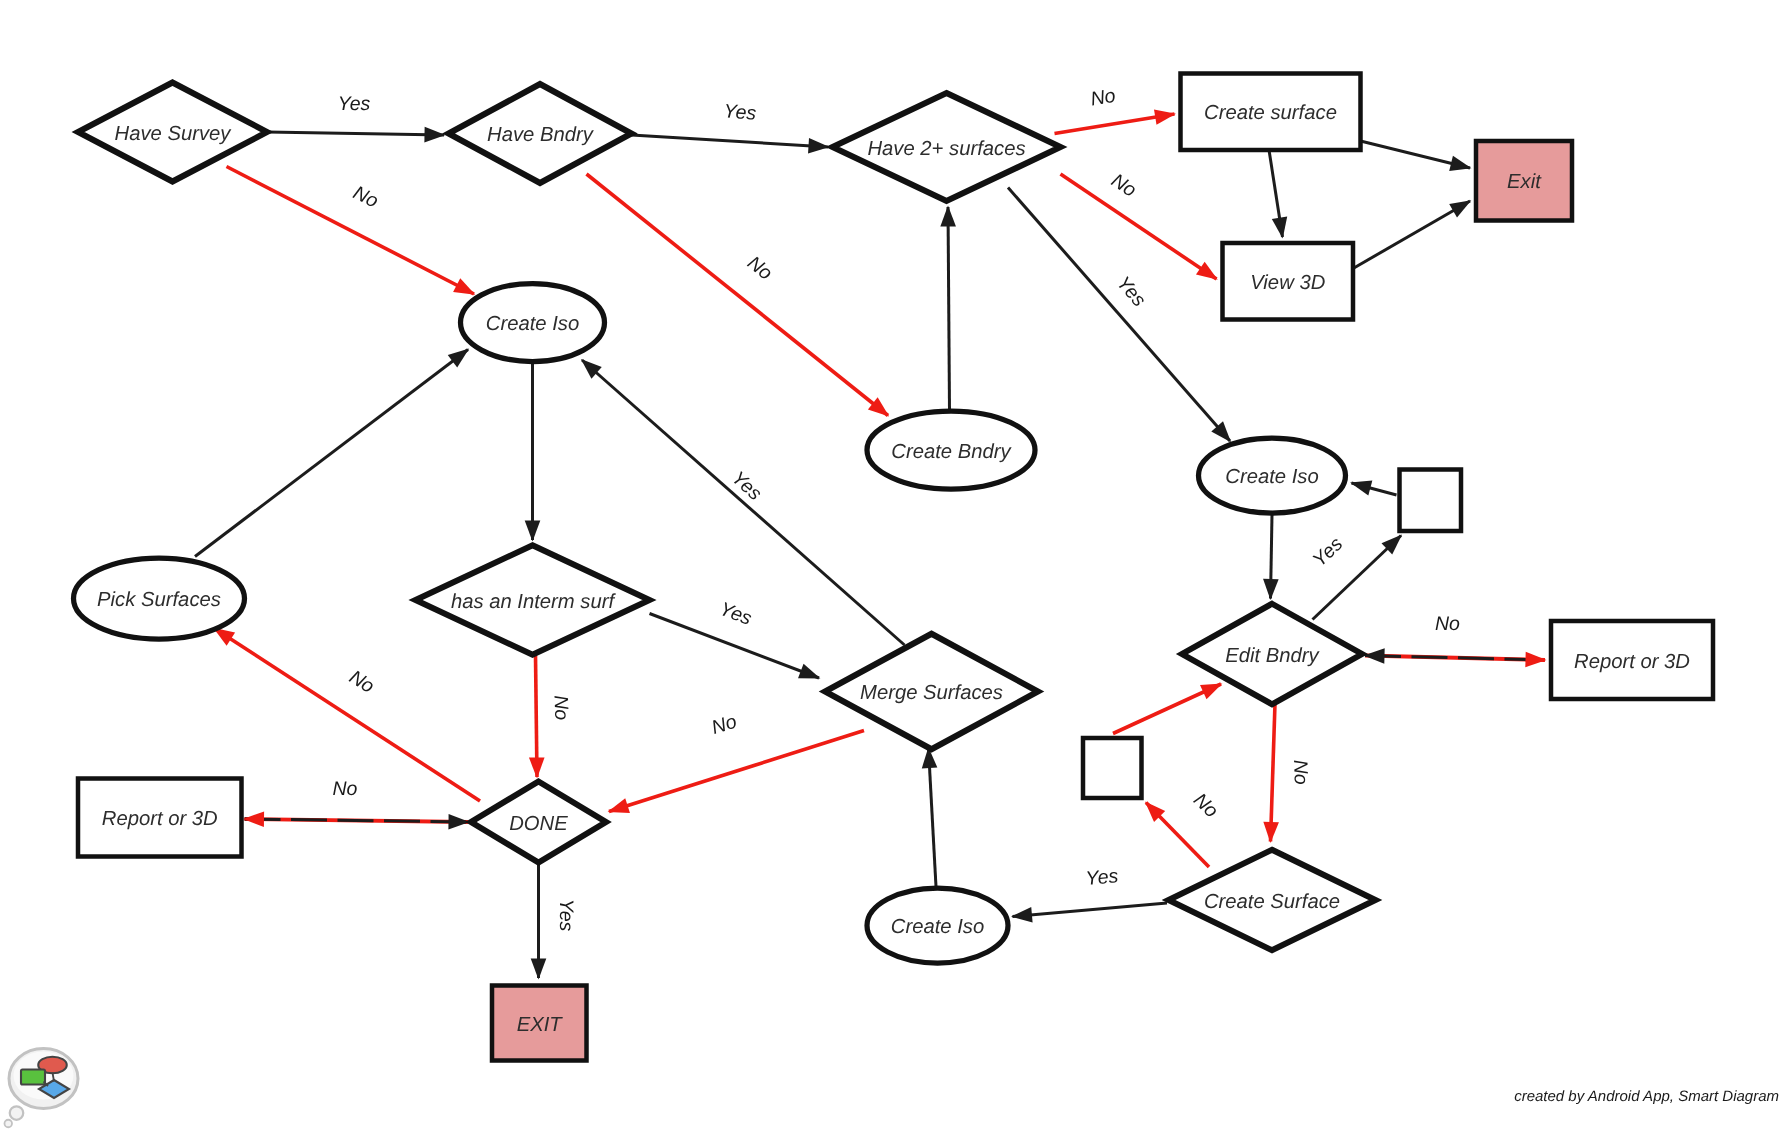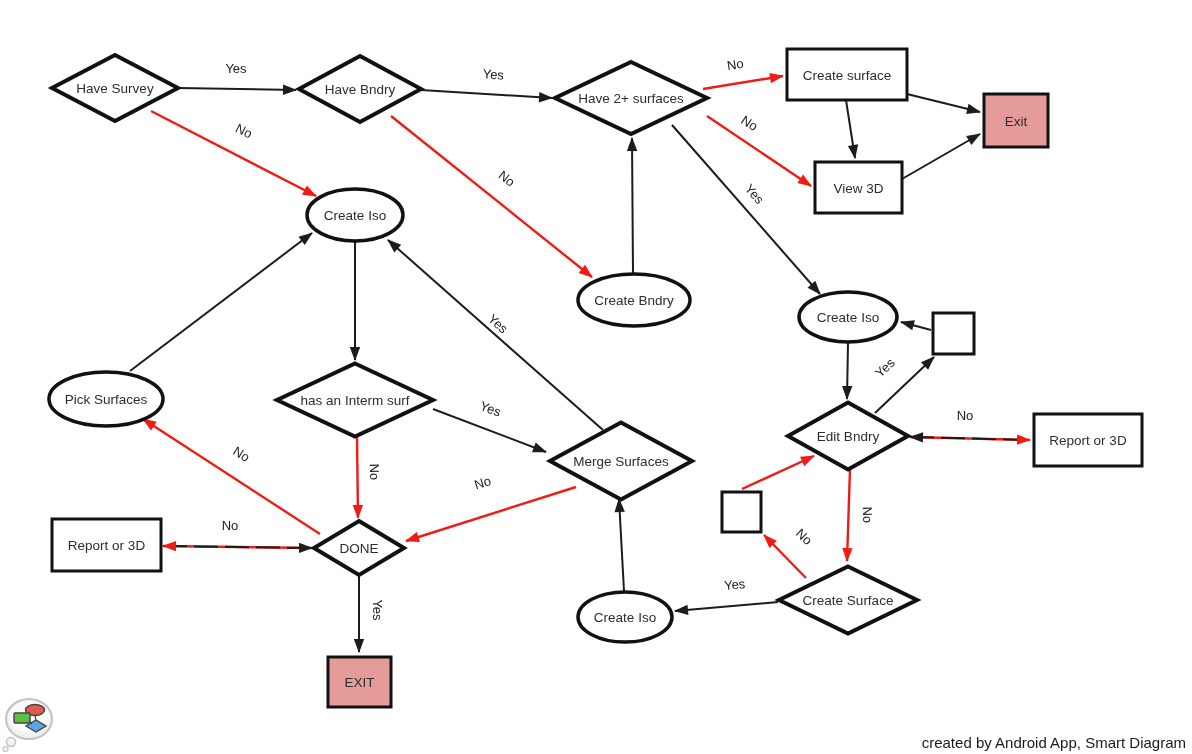--- a/index.html
+++ b/index.html
@@ -1,31 +1,32 @@
 <!DOCTYPE html>
 <html><head>
 <meta charset="utf-8">
 <style>
   html,body{margin:0;padding:0;background:#ffffff;}
   #stage{
     position:relative;width:1192px;height:754px;background:#ffffff;overflow:hidden;
     font-family:"Liberation Sans", sans-serif;
+    font-style:italic;
   }
   #diagram-svg{position:absolute;left:0;top:0;}
   .node-label{
     font-family:"Liberation Sans", sans-serif;
     font-size:13.5px;fill:#2d2d2d;text-anchor:middle;
   }
   .edge-label{
     font-family:"Liberation Sans", sans-serif;
     font-size:13px;fill:#1a1a1a;text-anchor:middle;
   }
   #credit{
-    position:absolute;right:6px;bottom:3px;
-    font-size:15px;color:#1a1a1a;letter-spacing:0px;text-align:center;
+    position:absolute;right:6px;bottom:17px;
+    font-size:10px;color:#1a1a1a;letter-spacing:0px;text-align:center;
   }
   #app-logo{position:absolute;left:2px;top:694px;}
 </style>
 </head>
 <body>
 
 <div id="stage">
   <svg id="diagram-svg" width="1192" height="754" viewBox="0 0 1192 754">
       <g>
         <line x1="178" y1="88" x2="296" y2="90" stroke="#1c1c1c" stroke-width="2" stroke-dasharray="none"></line>

